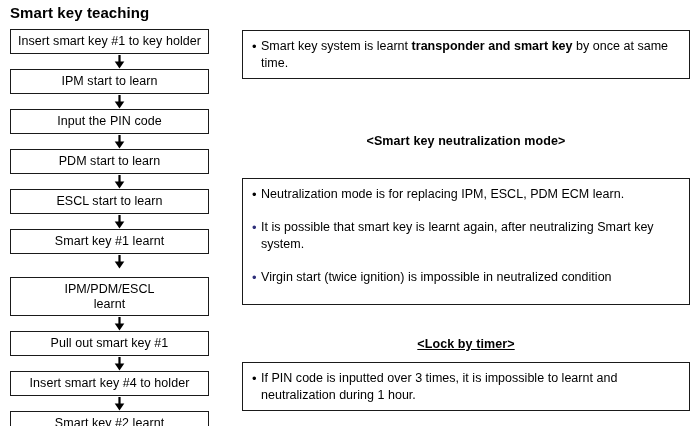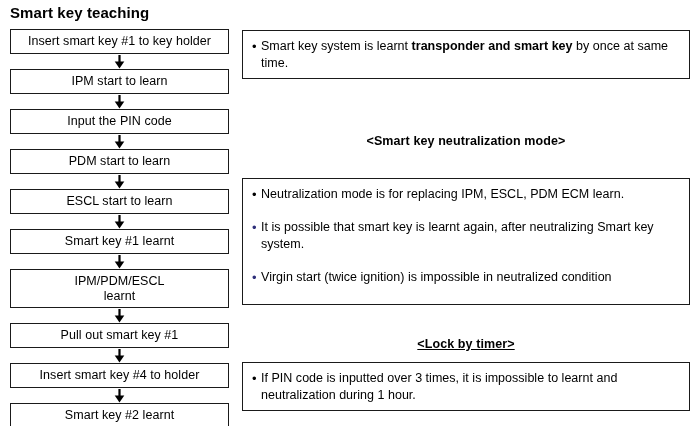--- a/index.html
+++ b/index.html
@@ -32,33 +32,33 @@
 
   
   #flow-column {
     position: absolute;
     left: 10px;
     top: 29px;
     width: 219px;
   }
   .flow-node {
     box-sizing: border-box;
-    width: 219px;
+    width: 199px;
     border: 1px solid #1a1a1a;
     background: #ffffff;
     display: flex;
     align-items: center;
     justify-content: center;
     text-align: center;
     font-size: 12.5px;
     line-height: 15px;
     letter-spacing: 0.05px;
   }
   .flow-node.one-line { height: 25px; }
-  .flow-node.two-line { height: 39px; }
+  .flow-node.two-line { height: 39px; margin-top: 8px; }
   .flow-node .node-text { display: block; white-space: pre-line; }
 
   .flow-arrow {
     width: 219px;
     height: 15px;
     display: flex;
     align-items: center;
     justify-content: center;
     font-size: 15px;
     line-height: 15px;

